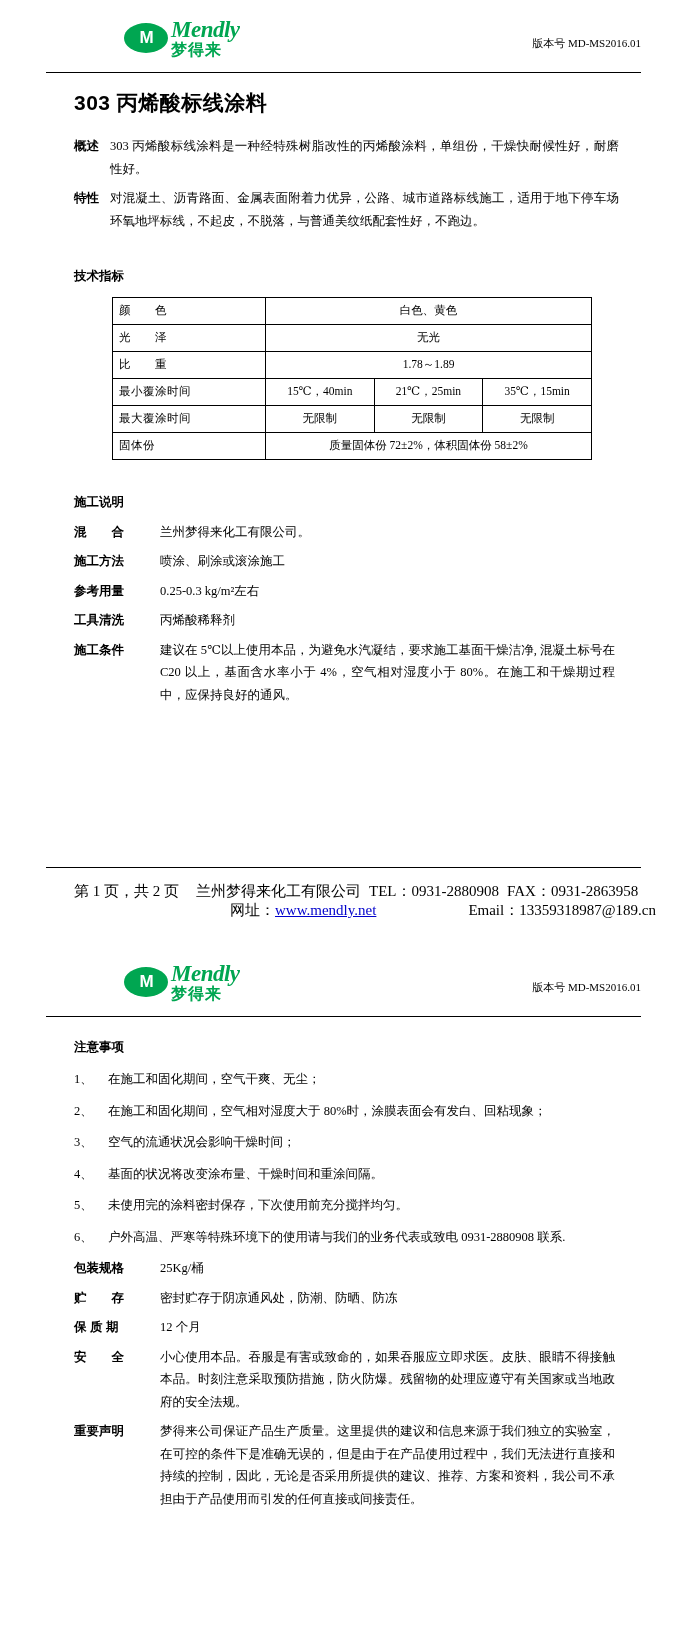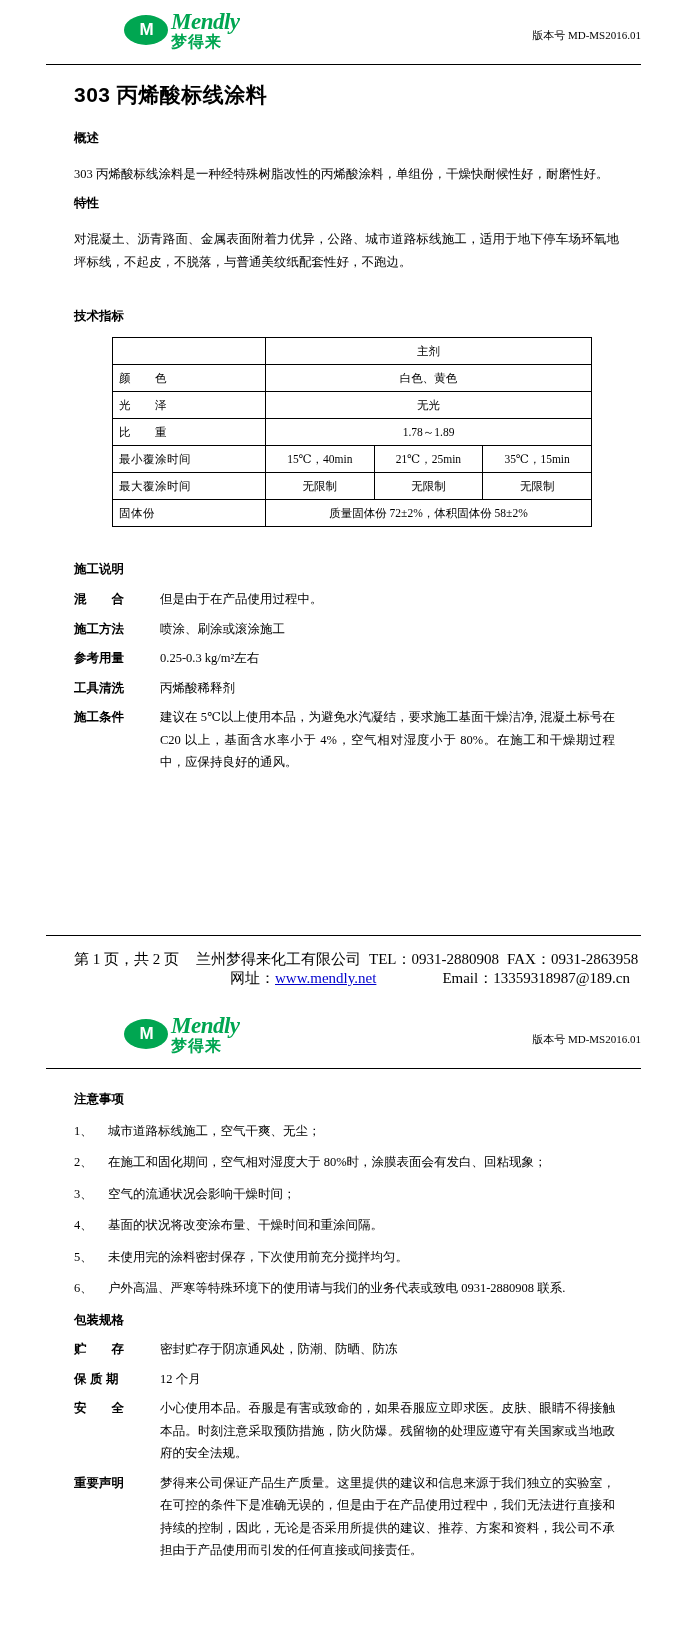--- a/index.html
+++ b/index.html
@@ -10,21 +10,21 @@
   body {
     width: 687px;
     font-family: "Liberation Serif", "DejaVu Serif", serif;
     color: #000;
     -webkit-font-smoothing: antialiased;
   }
   .page {
     width: 687px;
     position: relative;
     box-sizing: border-box;
-    padding: 8px 46px;
+    padding: 16px 46px;
   }
   
   .doc-header {
     position: relative;
     height: 46px;
     padding-top: 6px;
   }
   .logo {
     position: absolute;
     left: 78px;
@@ -92,21 +92,20 @@
     font-size: 21px;
     margin: 16px 0 18px 28px;
     letter-spacing: 0.5px;
   }
   
   .def-row {
     display: flex;
     margin: 0 0 6px 28px;
     font-size: 12.5px;
     line-height: 1.85;
-    flex-direction: column;
   }
   .def-label {
     font-family: "Liberation Sans", sans-serif;
     font-weight: bold;
     flex: 0 0 36px;
     white-space: nowrap;
   }
   .def-body {
     flex: 1 1 auto;
     text-align: justify;
@@ -243,24 +242,20 @@
   <div class="def-row">
     <div class="def-label">特性</div>
     <div class="def-body">对混凝土、沥青路面、金属表面附着力优异，公路、城市道路标线施工，适用于地下停车场环氧地坪标线，不起皮，不脱落，与普通美纹纸配套性好，不跑边。</div>
   </div>
 
   <div class="section-head">技术指标</div>
 
   <table class="spec">
     <tbody>
       <tr>
-        <td class="cell-label"></td>
-        <td class="cell-c" colspan="3">主剂</td>
-      </tr>
-      <tr>
         <td class="cell-label">颜　　色</td>
         <td class="cell-c" colspan="3">白色、黄色</td>
       </tr>
       <tr>
         <td class="cell-label">光　　泽</td>
         <td class="cell-c" colspan="3">无光</td>
       </tr>
       <tr>
         <td class="cell-label">比　　重</td>
         <td class="cell-c" colspan="3">1.78～1.89</td>
@@ -282,21 +277,21 @@
         <td class="cell-c" colspan="3">质量固体份 72±2%，体积固体份 58±2%</td>
       </tr>
     </tbody>
   </table>
 
   <div class="con-block">
     <div class="section-head">施工说明</div>
 
     <div class="con-row">
       <div class="con-label">混　　合</div>
-      <div class="con-body">但是由于在产品使用过程中。</div>
+      <div class="con-body">兰州梦得来化工有限公司。</div>
     </div>
     <div class="con-row">
       <div class="con-label">施工方法</div>
       <div class="con-body">喷涂、刷涂或滚涂施工</div>
     </div>
     <div class="con-row">
       <div class="con-label">参考用量</div>
       <div class="con-body">0.25-0.3 kg/m²左右</div>
     </div>
     <div class="con-row">
@@ -316,21 +311,21 @@
     <div class="footer-inner">
       <div class="footer-page">第 1 页，共 2 页</div>
       <div class="footer-co">
         <div class="footer-line">
           <span class="lbl">兰州梦得来化工有限公司</span>
           <span class="lbl">TEL：0931-2880908</span>
           <span class="lbl">FAX：0931-2863958</span>
         </div>
         <div class="footer-line" style="padding-left:34px">
           <span class="lbl"><span>网址：</span><span class="link">www.mendly.net</span></span>
-          <span class="lbl" style="margin-left:58px">Email：13359318987@189.cn</span>
+          <span class="lbl" style="margin-left:84px">Email：13359318987@189.cn</span>
         </div>
       </div>
     </div>
   </div>
 </div>
 
 <div class="page">
 
   <div class="doc-header">
     <div class="logo">
@@ -341,21 +336,21 @@
       </span>
     </div>
     <div class="version-no">版本号 MD-MS2016.01</div>
   </div>
   <hr class="rule">
 
   <div class="note-head">注意事项</div>
 
   <div class="num-row">
     <div class="num-idx">1、</div>
-    <div class="num-body">城市道路标线施工，空气干爽、无尘；</div>
+    <div class="num-body">在施工和固化期间，空气干爽、无尘；</div>
   </div>
   <div class="num-row">
     <div class="num-idx">2、</div>
     <div class="num-body">在施工和固化期间，空气相对湿度大于 80%时，涂膜表面会有发白、回粘现象；</div>
   </div>
   <div class="num-row">
     <div class="num-idx">3、</div>
     <div class="num-body">空气的流通状况会影响干燥时间；</div>
   </div>
   <div class="num-row">
@@ -366,20 +361,21 @@
     <div class="num-idx">5、</div>
     <div class="num-body">未使用完的涂料密封保存，下次使用前充分搅拌均匀。</div>
   </div>
   <div class="num-row">
     <div class="num-idx">6、</div>
     <div class="num-body">户外高温、严寒等特殊环境下的使用请与我们的业务代表或致电 0931-2880908 联系.</div>
   </div>
 
   <div class="con-row">
     <div class="con-label">包装规格</div>
+    <div class="con-body">25Kg/桶</div>
   </div>
   <div class="con-row">
     <div class="con-label">贮　　存</div>
     <div class="con-body">密封贮存于阴凉通风处，防潮、防晒、防冻</div>
   </div>
   <div class="con-row">
     <div class="con-label">保 质 期</div>
     <div class="con-body">12 个月</div>
   </div>
   <div class="con-row">

